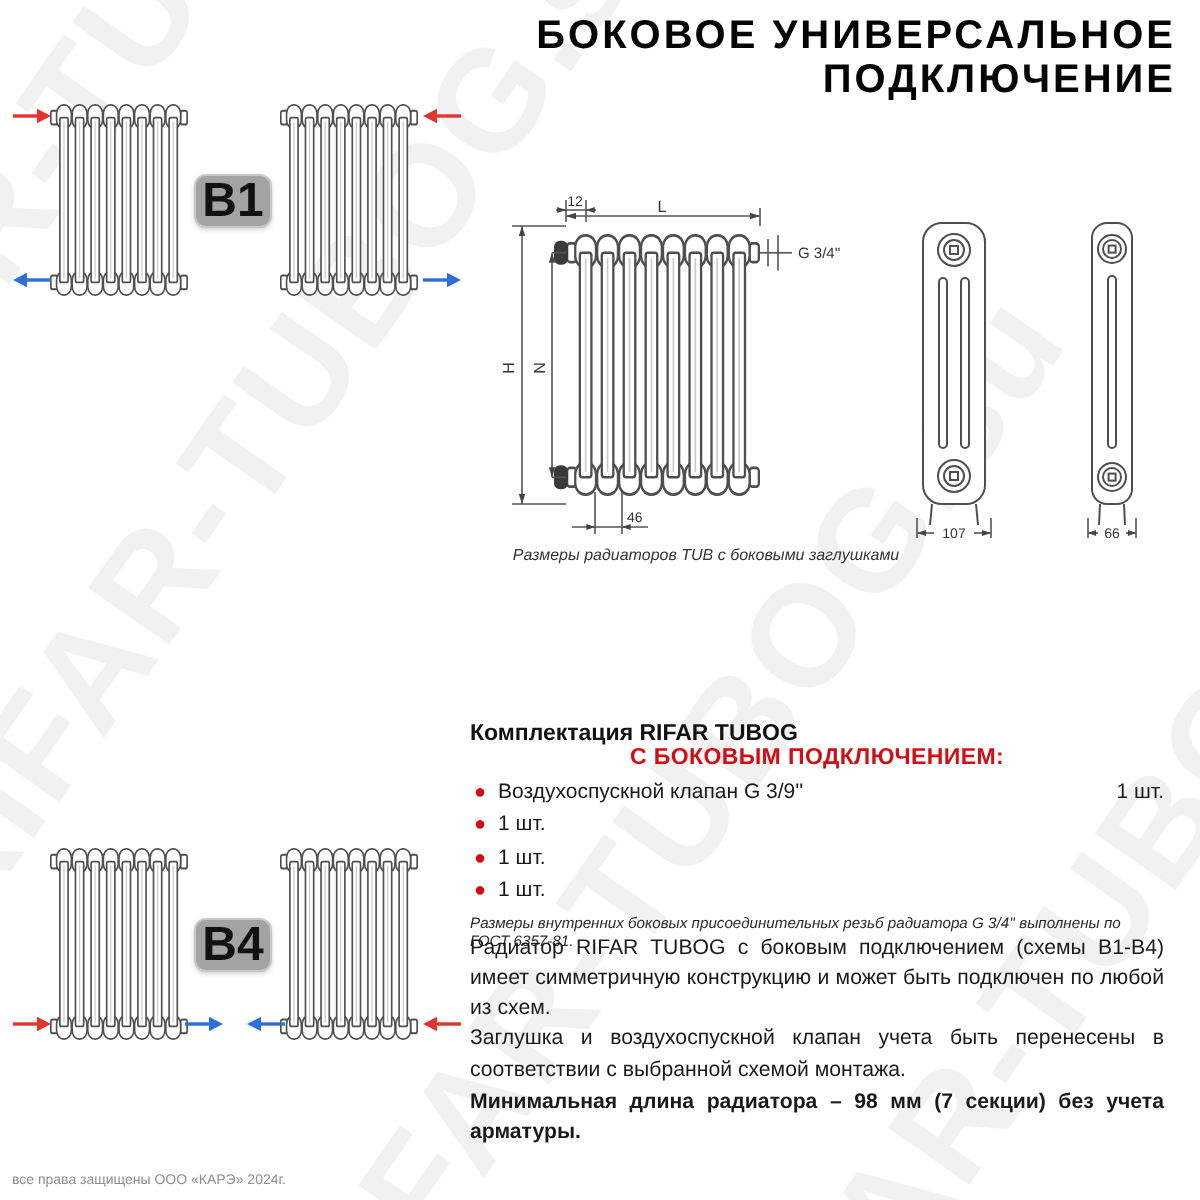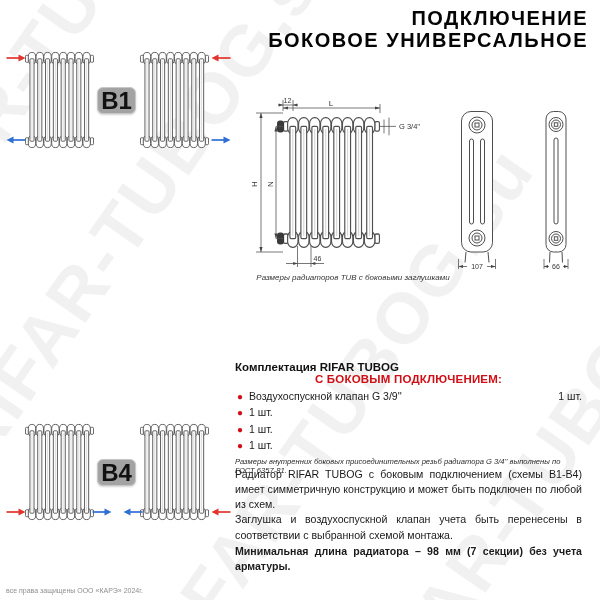--- a/index.html
+++ b/index.html
@@ -117,22 +117,22 @@
         </g>
       </symbol>
       <symbol id="arrowR" viewBox="0 0 20 10">
         <line x1="0.5" y1="5" x2="13" y2="5" stroke="currentColor" stroke-width="1.7"></line>
         <polygon points="12.5,1.4 19.5,5 12.5,8.6" fill="currentColor"></polygon>
       </symbol>
     </defs>
   </svg>
 
   <div class="title">
+    <div>БОКОВОЕ УНИВЕРСАЛЬНОЕ</div>
     <div>ПОДКЛЮЧЕНИЕ</div>
-    <div>БОКОВОЕ УНИВЕРСАЛЬНОЕ</div>
   </div>
 
   <div class="scheme-row row-b1">
     <svg class="rad left" viewBox="0 0 84 104" preserveAspectRatio="none">
         <use href="#radFront"></use>
       </svg>
     <svg class="rad right" viewBox="0 0 84 104" preserveAspectRatio="none">
         <use href="#radFront"></use>
       </svg>
     <div class="scheme-label">B1</div>

